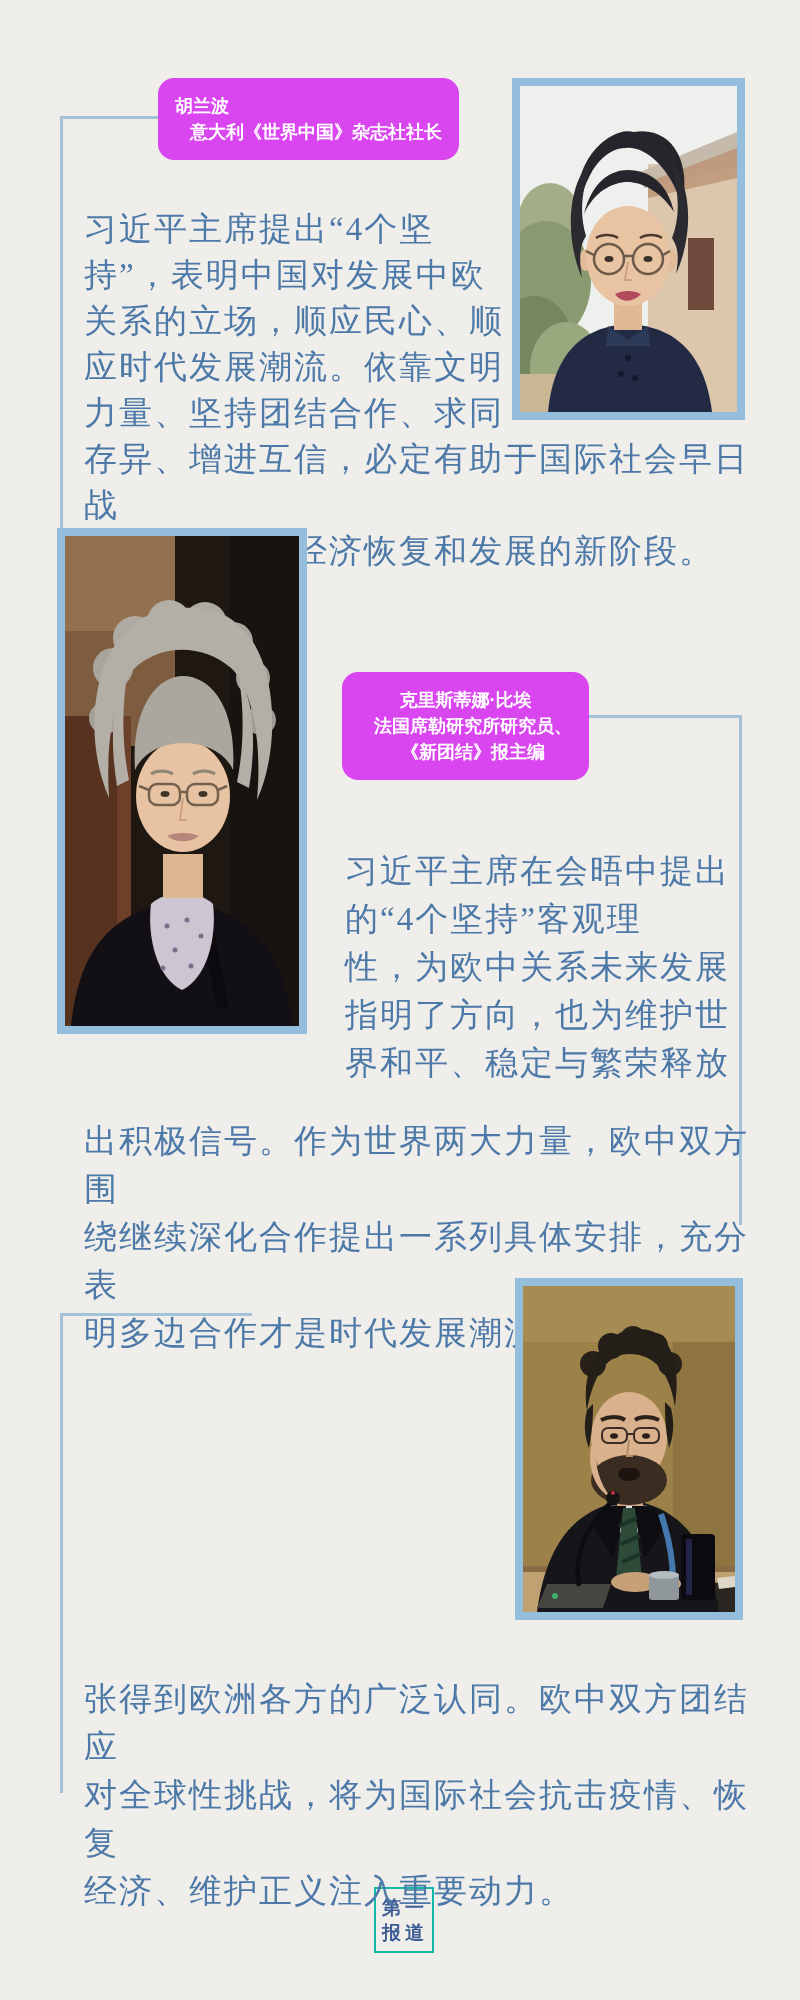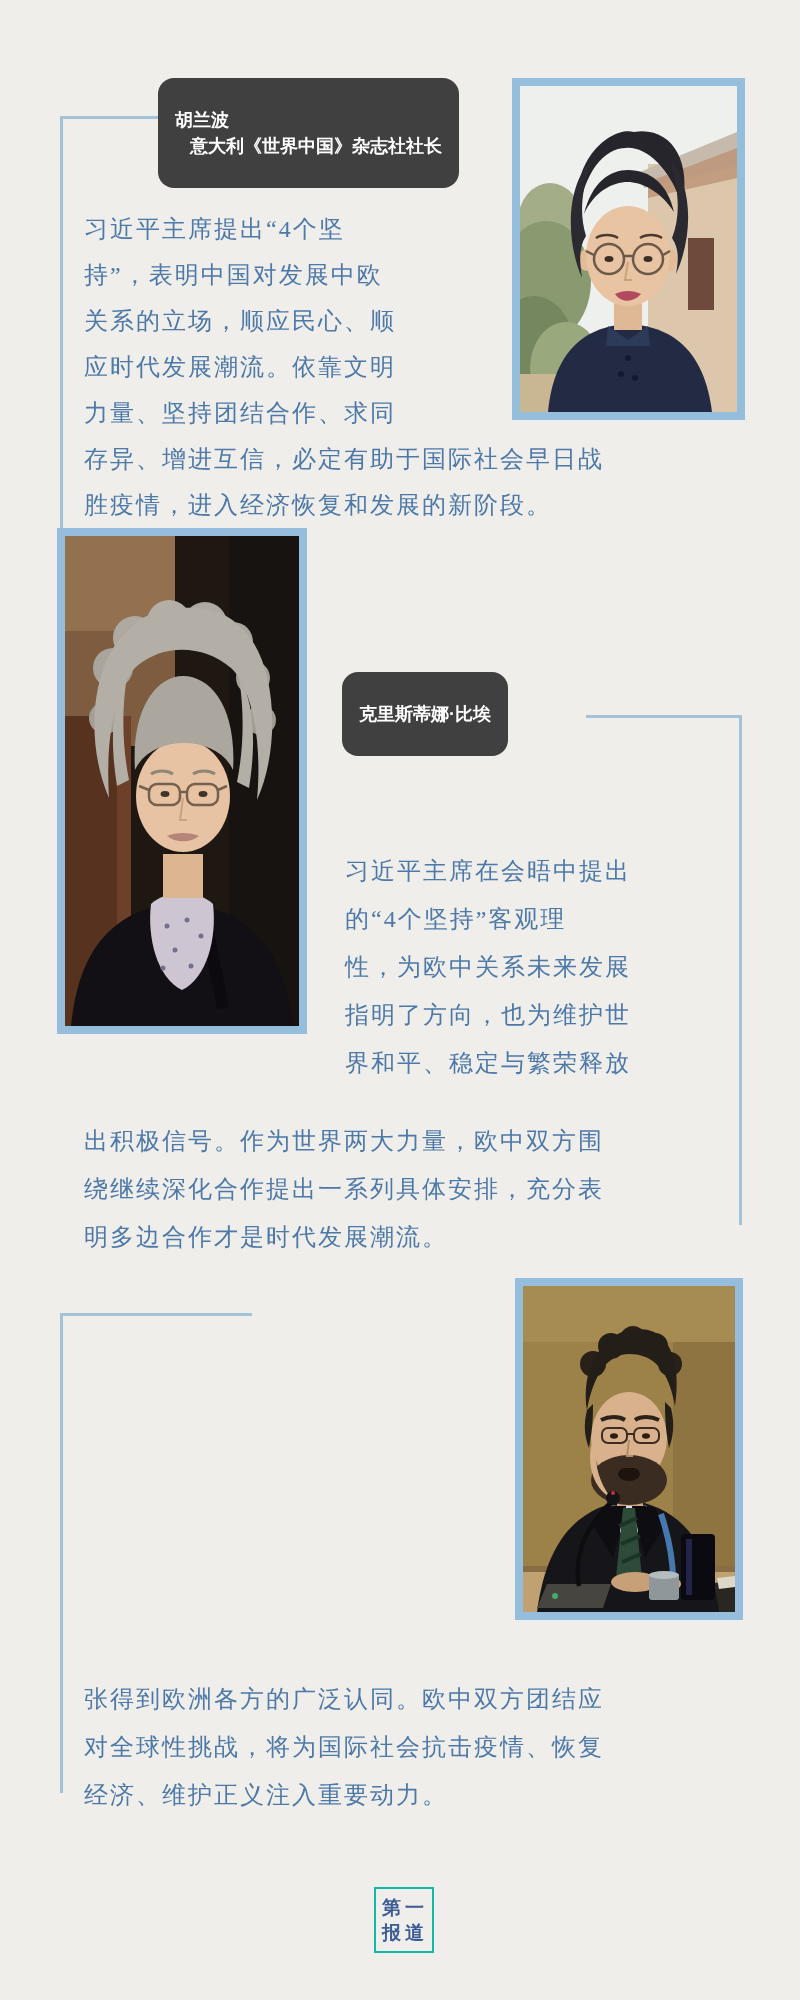--- a/index.html
+++ b/index.html
@@ -1,29 +1,29 @@
 <!DOCTYPE html>
 <html><head>
 <meta charset="utf-8">
 <style>
   html,body{margin:0;padding:0;background:#f0eeea;}
   .canvas{position:relative;width:800px;height:2000px;background:#f0eeea;overflow:hidden;
           font-family:"Liberation Sans","DejaVu Sans",sans-serif;}
   
   .line{position:absolute;background:#a3c3d8;}
   
-  .tag{position:absolute;background:#404040;color:#ffffff;border-radius:16px;
-       padding:29px 17px;font-weight:bold;font-size:18px;line-height:26px;z-index:3;}
+  .tag{position:absolute;background:#d946ef;color:#ffffff;border-radius:16px;
+       padding:15px 17px;font-weight:bold;font-size:18px;line-height:26px;z-index:3;}
   .tag .aff{white-space:pre-line;margin-left:15px;}
   
   .photo-frame{position:absolute;border:8px solid #94bedc;z-index:2;overflow:hidden;background:#cccccc;}
   .photo-frame svg{display:block;width:100%;height:100%;}
   
   .quote{position:absolute;color:#4d79a8;font-family:"Liberation Serif","DejaVu Serif",serif;
-         font-size:24px;letter-spacing:2px;white-space:pre-line;z-index:1;}
+         font-size:33px;letter-spacing:2px;white-space:pre-line;z-index:1;}
   .lh46{line-height:46px;}
   .lh48{line-height:48px;margin-top:25px;}
   
   .logo{position:absolute;left:374px;top:1887px;width:44px;height:50px;border:2px solid #14b8a6;
         padding:6px 6px;display:flex;flex-direction:column;justify-content:center;}
   .logo .row{width:42px;text-align:justify;text-align-last:justify;color:#3c5c95;
              font-family:"Liberation Serif","DejaVu Serif",serif;font-weight:bold;
              font-size:19px;line-height:25px;}
 </style>
 </head>
@@ -126,20 +126,22 @@
       <line x1="153" y1="254" x2="162" y2="250" stroke="#74604c" stroke-width="2.5"></line>
       <ellipse cx="100" cy="258" rx="4.5" ry="3" fill="#40332a"></ellipse>
       <ellipse cx="138" cy="258" rx="4.5" ry="3" fill="#40332a"></ellipse>
       <path d="M118,262 L115,284 L122,284" stroke="#c9a27e" stroke-width="2" fill="none"></path>
       <path d="M102,300 C110,296 126,296 134,300 C126,307 110,307 102,300 Z" fill="#b58677"></path>
     </svg>
   </div>
 
   <div class="tag" style="left:342px;top:672px;text-align:center;">
     <div>克里斯蒂娜·比埃</div>
+    <div class="aff">法国席勒研究所研究员、
+《新团结》报主编</div>
   </div>
 
   <div class="line" style="left:586px;top:715px;width:156px;height:3px;"></div>
   <div class="line" style="left:739px;top:715px;width:3px;height:510px;"></div>
 
   <div class="quote lh48" style="left:345px;top:822px;width:392px;">习近平主席在会晤中提出
 的“4个坚持”客观理
 性，为欧中关系未来发展
 指明了方向，也为维护世
 界和平、稳定与繁荣释放</div>

